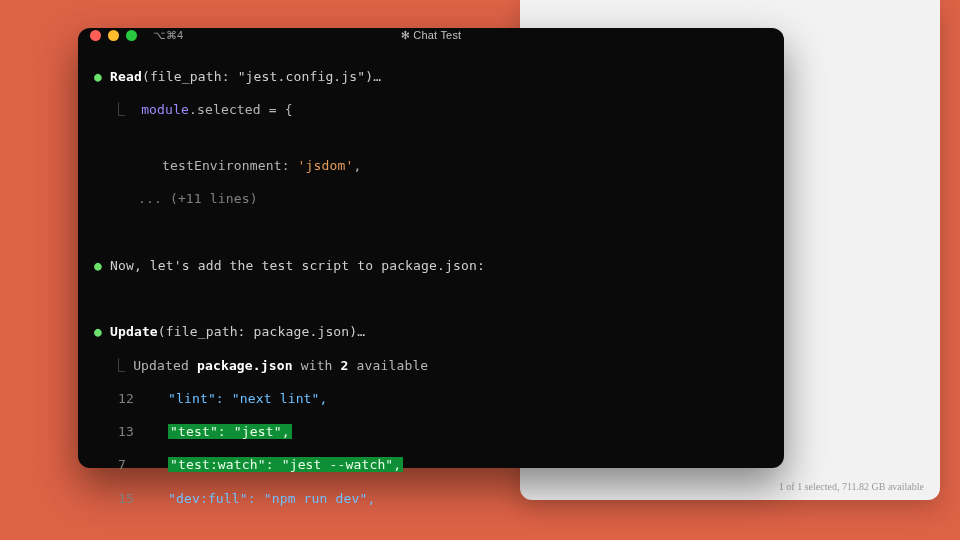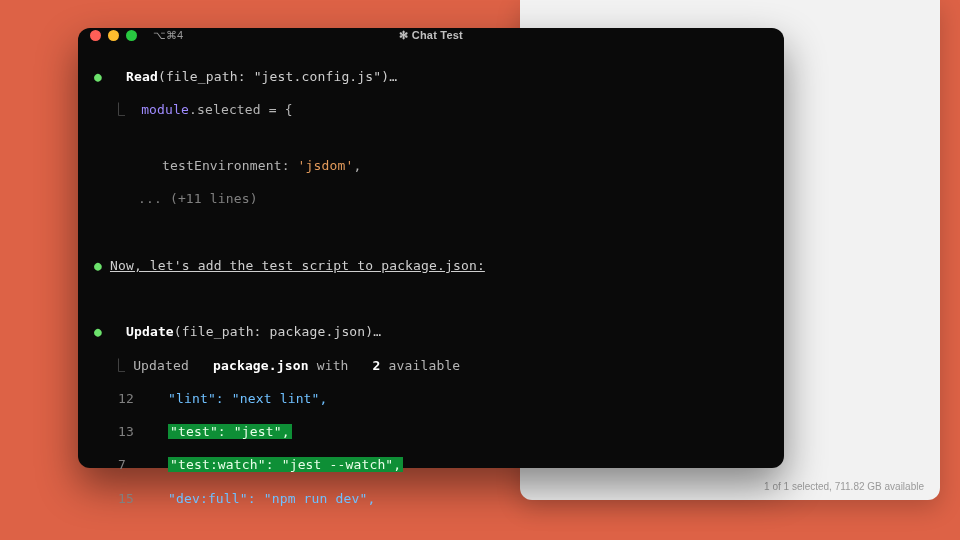--- a/index.html
+++ b/index.html
@@ -16,21 +16,21 @@
     background: #f2f2f2;
     border-radius: 0 0 12px 12px;
     box-shadow: 0 8px 24px rgba(0,0,0,0.2);
   }
   .bg-card .footer {
     position: absolute;
     bottom: 8px;
     right: 16px;
     font-size: 10px;
     color: #9a9a9a;
-    font-family: Liberation Sans, sans-serif;
+    font-family: Liberation Serif, serif;
     text-align: center;
   }
 
   
   .term {
     position: absolute;
     top: 28px;
     left: 78px;
     width: 706px;
     height: 440px;
@@ -53,43 +53,43 @@
     color: #a8a8a8;
     letter-spacing: 0.2px;
     font-family: -apple-system, sans-serif;
   }
   .traffic { display: flex; gap: 7px; }
   .dot { width: 11px; height: 11px; border-radius: 50%; }
   .dot.red { background:#ff5f57; }
   .dot.yellow { background:#febc2e; }
   .dot.green { background:#28c840; }
   .shortcut { margin-left: 16px; color:#9c9c9c; }
-  .title-center { position:absolute; left:0; right:0; text-align:center; pointer-events:none; color:#c0c0c0;font-weight:bold; }
+  .title-center { position:absolute; left:0; right:0; text-align:center; pointer-events:none; color:#c0c0c0; }
 
   .body {
     flex: 1;
     padding: 10px 16px 8px 16px;
     white-space: pre;
     letter-spacing: 0.15px;
   }
 
   
   .g-dot { color:#6ce26c; }
-  .cmd { color:#ffffff; font-weight:700;margin-left:16px; }
+  .cmd { color:#ffffff; font-weight:700; }
   .paren { color:#cfcfcf; }
   .args { color:#cfcfcf; }
   .ellip { color:#d2d2d2; }
   .gutter { color:#707070; }
   .keyw { color:#9f8bff;text-align:center; }
   .prop { color:#b5b5b5; }
   .str  { color:#6fc0ff; }
   .str-or { color:#e29a5b; }
   .str-gr { color:#7fe27f; }
   .muted { color:#808080; }
-  .narr { color:#cfcfcf;text-decoration:underline; }
+  .narr { color:#cfcfcf; }
 
   .lineno { color:#808080; display:inline-block; width: 28px; margin-left: 24px; margin-right: 22px; }
   .added { background:#0e8f36; color:#e9ffe9; padding: 0 2px; }
   @keyframes blink { 50% { opacity: 0; } }
 
   .row { display:block; }
   .indent1 { padding-left: 18px; }
   .indent2 { padding-left: 44px; }
   .indent3 { padding-left: 68px; margin-top: 23px; }
 </style>

